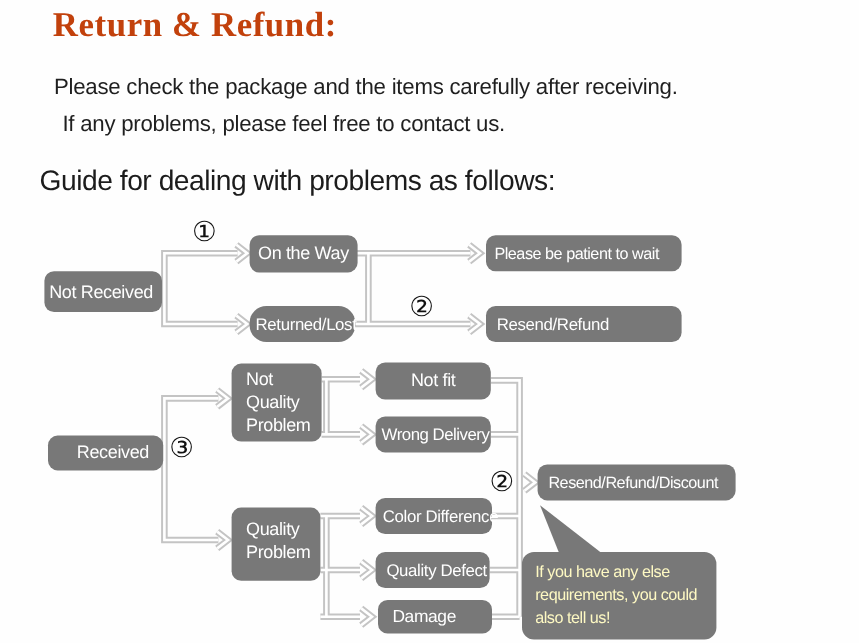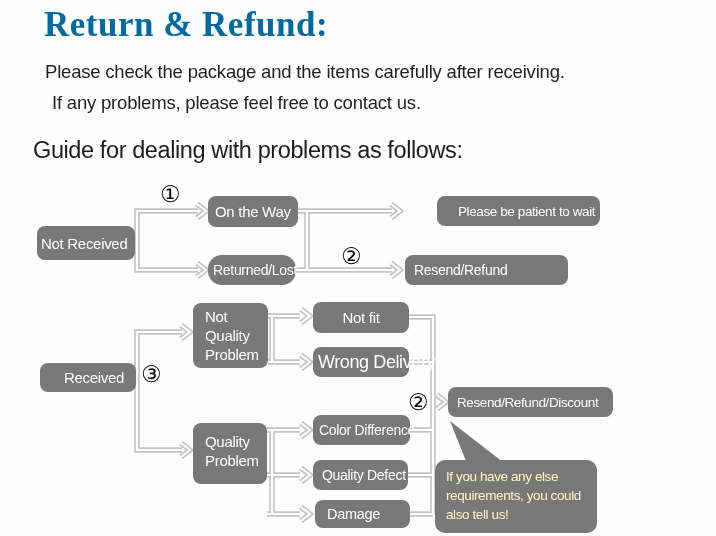--- a/index.html
+++ b/index.html
@@ -4,49 +4,49 @@
 <style>
   html,body{margin:0;padding:0;background:#ffffff;}
   #canvas{
     position:relative;width:716px;height:536px;background:#fefefe;
     font-family:"Liberation Sans", sans-serif;overflow:hidden;
   }
   
   #title{
     position:absolute;left:44px;top:5px;
     font-family:"Liberation Serif", serif;font-weight:700;
-    font-size:35px;line-height:1.15;color:#0369a1;letter-spacing:0.5px;
+    font-size:29px;line-height:1.15;color:#c2410c;letter-spacing:0.5px;
   }
   .intro{position:absolute;color:#1f1f1f;font-size:18.5px;letter-spacing:-0.2px;white-space:nowrap;}
   #intro-line1{left:45px;top:61px;}
   #intro-line2{left:52px;top:92px;}
   #guide-heading{
     position:absolute;left:33px;top:137px;color:#1c1c1c;
     font-size:23.5px;letter-spacing:-0.4px;white-space:nowrap;
   }
   
   #connector-layer{position:absolute;left:0;top:0;}
   
   .node{
     position:absolute;background:#787878;color:#ffffff;border-radius:8px;
     display:flex;align-items:center;box-sizing:border-box;
     font-size:14.5px;letter-spacing:-0.3px;white-space:nowrap;padding:0 6px 0 8px;
   }
   #node-not-received{left:37px;top:226px;width:98px;height:34px;font-size:15px;padding-left:4px;}
   #node-on-the-way{left:208px;top:196px;width:90px;height:31px;font-size:15px;padding-left:7px;}
   #node-returned-lost{left:208px;top:255px;width:88px;height:30px;font-size:14px;padding-left:5px;border-radius:14px;}
-  #node-please-wait{left:405px;top:196px;width:163px;height:30px;font-size:13.5px;letter-spacing:-0.4px;padding-left:21px;margin-left:32px;}
+  #node-please-wait{left:405px;top:196px;width:163px;height:30px;font-size:13.5px;letter-spacing:-0.4px;padding-left:7px;}
   #node-resend-refund{left:405px;top:255px;width:163px;height:30px;font-size:14px;padding-left:9px;}
   #node-received{left:40px;top:363px;width:96px;height:29px;font-size:15px;padding-left:24px;}
   #node-not-quality-problem{
     left:193px;top:303px;width:75px;height:65px;display:block;
     font-size:15px;line-height:19px;padding:4px 2px 0 12px;white-space:normal;
   }
   #node-not-fit{left:313px;top:302px;width:96px;height:31px;justify-content:center;padding:0;font-size:15px;}
-  #node-wrong-delivery{left:313px;top:347px;width:96px;height:30px;font-size:18px;letter-spacing:-0.4px;padding-left:5px;}
+  #node-wrong-delivery{left:313px;top:347px;width:96px;height:30px;font-size:14px;letter-spacing:-0.4px;padding-left:5px;}
   #node-quality-problem{
     left:193px;top:423px;width:74px;height:61px;display:block;
     font-size:15px;line-height:19px;padding:9px 2px 0 12px;white-space:normal;
   }
   #node-color-difference{left:313px;top:415px;width:97px;height:30px;font-size:14px;padding-left:6px;}
   #node-quality-defect{left:313px;top:460px;width:95px;height:30px;font-size:14px;padding-left:9px;}
   #node-damage{left:315px;top:500px;width:95px;height:28px;font-size:14.5px;padding-left:12px;}
   #node-resend-refund-discount{left:448px;top:387px;width:165px;height:30px;font-size:13.5px;letter-spacing:-0.4px;padding-left:9px;}
   
   .marker{

